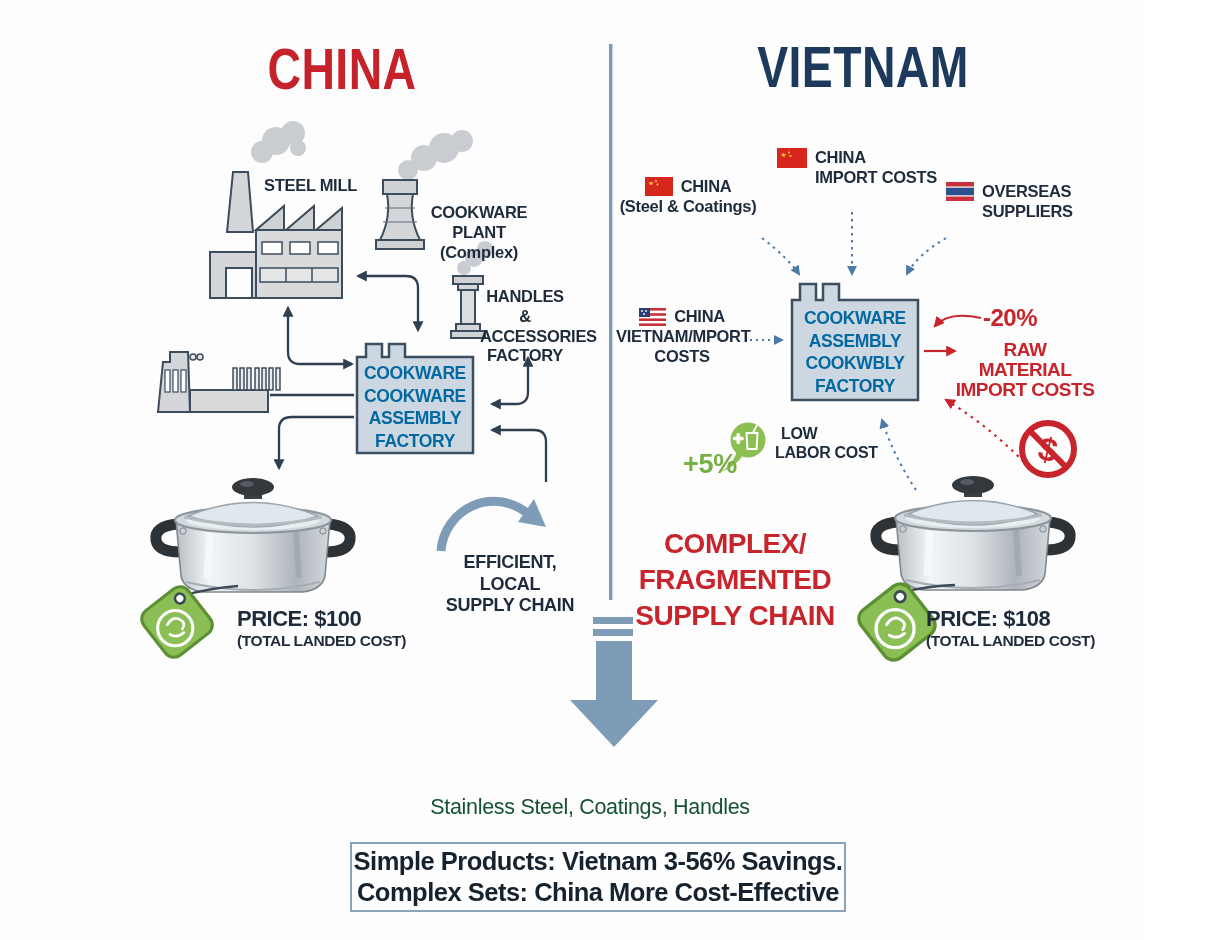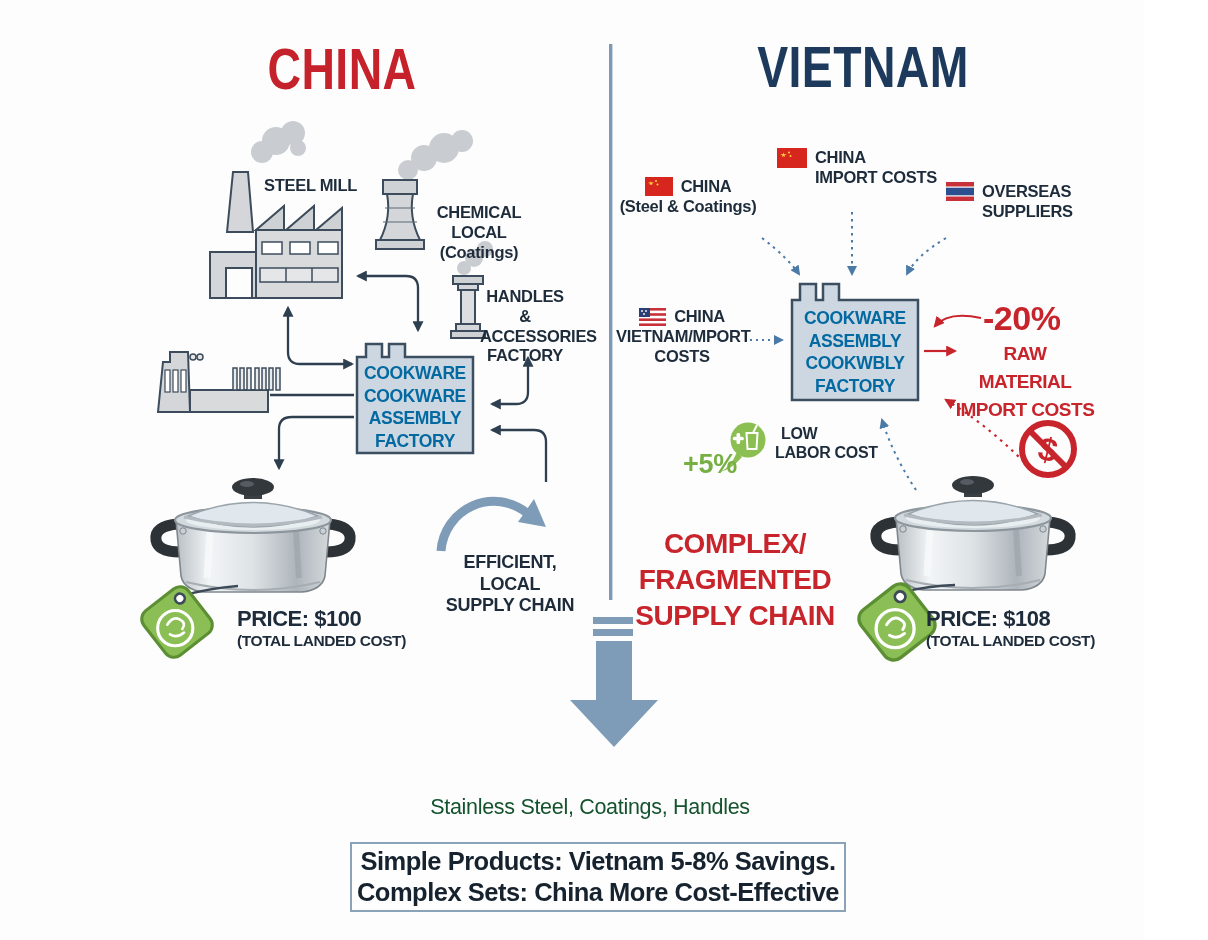--- a/index.html
+++ b/index.html
@@ -13,22 +13,22 @@
   .t-navy{color:#1d3a5c;}
   .small{font-size:16.5px;}
   .flagrow{display:flex;align-items:center;gap:8px;justify-content:center;}
   .flag{display:inline-block;line-height:0;}
   .boxtxt{font-size:17.5px;line-height:22.5px;color:#0369a1;text-align:center;letter-spacing:-0.4px;}
   .red{color:#c8242b;}
   .green{color:#76b043;}
   .price1{font-size:22px;letter-spacing:-0.5px;}
   .price2{font-size:15.5px;letter-spacing:-0.4px;}
   .complex{font-size:28px;line-height:36px;letter-spacing:-0.5px;}
-  .minus20{font-size:34px;letter-spacing:-0.5px;}
-  .raw{font-size:19px;line-height:28px;letter-spacing:-0.5px;}
+  .minus20{font-size:24px;letter-spacing:-0.5px;margin-top:6px;}
+  .raw{font-size:19px;line-height:20px;letter-spacing:-0.5px;}
   .keytitle{font-size:25px;color:#14212e;letter-spacing:-0.3px;}
   .keylist{font-size:21.5px;color:#14532d;font-weight:500;letter-spacing:-0.3px;}
   .conclusion{position:absolute;left:350px;top:842px;width:492px;height:66px;border:2px solid #8ba3b8;
               background:#fefefe;z-index:2;display:flex;flex-direction:column;justify-content:center;
               text-align:center;font-size:25.5px;line-height:31px;font-weight:bold;color:#16222e;letter-spacing:-0.5px;}
 </style>
 </head>
 <body>
 
 <div id="canvas">
@@ -212,22 +212,22 @@
       <polygon points="596,641 632,641 632,700 658,700 614,747 570,700 596,700"></polygon>
     </g>
   </svg>
 
   <div class="lbl title t-red" style="left:342px;top:34px;">CHINA</div>
   <div class="lbl title t-navy" style="left:863px;top:32px;">VIETNAM</div>
 
   <div class="lbl small" style="left:264px;top:176px;">STEEL MILL</div>
 
   <div class="lbl small ctr" style="left:420px;top:203px;width:118px;">
-    <div>CHEMICAL LOCAL</div>
-    <div>(Coatings)</div>
+    <div>COOKWARE PLANT</div>
+    <div>(Complex)</div>
   </div>
 
   <div class="lbl small ctr" style="left:480px;top:287px;width:90px;">
     <div>HANDLES &amp;</div>
     <div>ACCESSORIES</div>
     <div>FACTORY</div>
   </div>
 
   <div class="lbl boxtxt" style="left:357px;top:362px;width:116px;">
     <div>COOKWARE</div>
@@ -345,17 +345,17 @@
   </div>
 
   <div class="lbl" style="left:926px;top:606px;">
     <div class="price1">PRICE: $108</div>
     <div class="price2">(TOTAL LANDED COST)</div>
   </div>
 
   <div class="lbl keylist ctr" style="left:340px;top:795px;width:500px;">Stainless Steel, Coatings, Handles</div>
 
   <div class="conclusion">
-    <div>Simple Products: Vietnam 5-8% Savings.</div>
+    <div>Simple Products: Vietnam 3-56% Savings.</div>
     <div>Complex Sets: China More Cost-Effective</div>
   </div>
 
 </div>
 
 </body></html>

